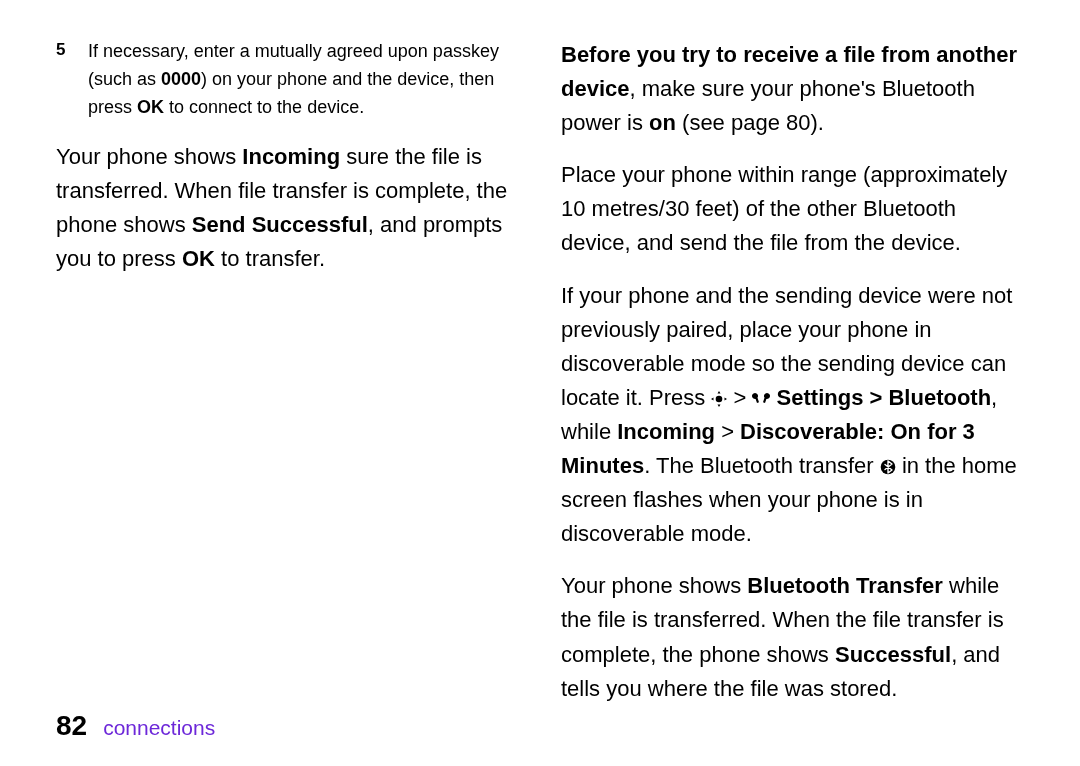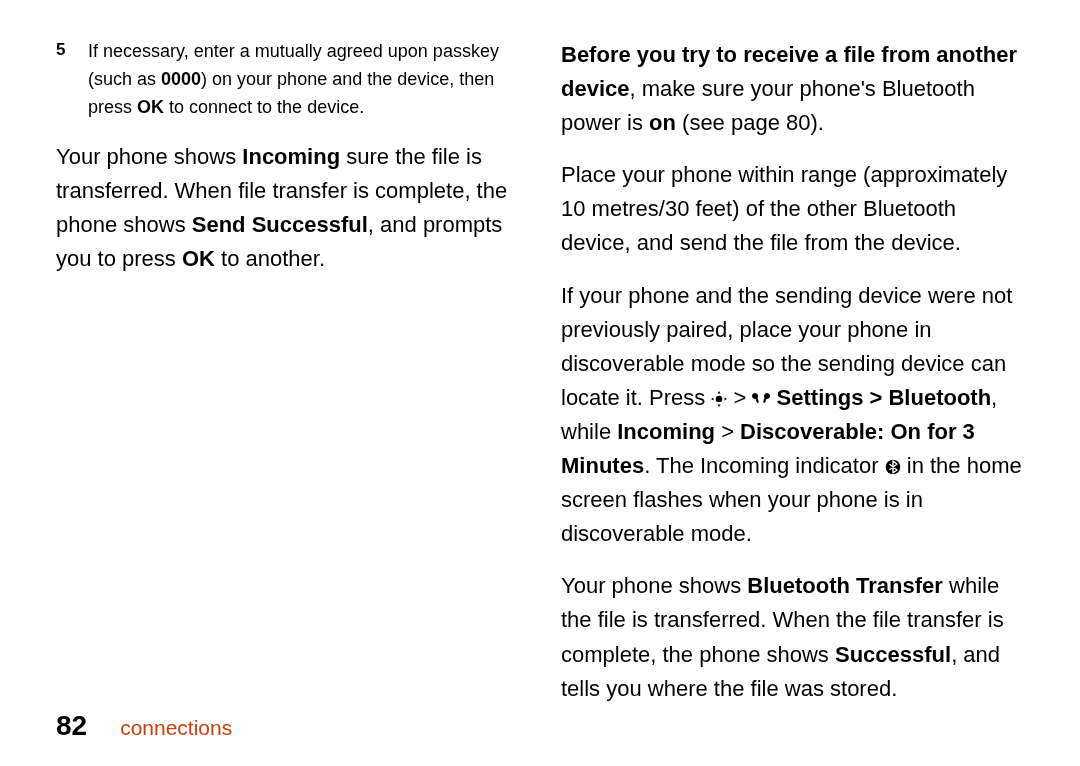--- a/index.html
+++ b/index.html
@@ -58,23 +58,22 @@
     position: absolute;
     left: 56px;
     bottom: 24px;
   }
   .page-num {
     font-weight: 700;
     font-size: 28px;
     margin-right: 16px;
   }
   .footer-label {
-    color: #c2410c;
+    color: #6d28d9;
     font-size: 21px;
-    margin-left: 17px;
   }
   svg.icon {
     display: inline-block;
     vertical-align: -2px;
     width: 16px;
     height: 16px;
   }
   svg.icon-wide { width: 18px; }
 </style>
 </head>
@@ -85,21 +84,21 @@
 
     <div class="col">
       <div class="step">
         <div class="step-num">5</div>
         <div class="step-text">
           <span>If necessary, enter a mutually agreed upon passkey (such as </span><span class="condensed">0000</span><span>) on your phone and the device, then press </span><span class="condensed">OK</span><span> to connect to the device.</span>
         </div>
       </div>
 
       <p class="para">
-        <span>Your phone shows </span><span class="condensed">Incoming</span><span> sure the file is transferred. When file transfer is complete, the phone shows </span><span class="condensed">Send Successful</span><span>, and prompts you to press </span><span class="condensed">OK</span><span> to another.</span>
+        <span>Your phone shows </span><span class="condensed">Incoming</span><span> sure the file is transferred. When file transfer is complete, the phone shows </span><span class="condensed">Send Successful</span><span>, and prompts you to press </span><span class="condensed">OK</span><span> to transfer.</span>
       </p>
     </div>
 
     <div class="col">
 
       <p class="para">
         <span class="bold">Before you try to receive a file from another device</span><span>, make sure your phone's Bluetooth power is </span><span class="bold">on</span><span> (see page 80).</span>
       </p>
 
       <p class="para">Place your phone within range (approximately 10 metres/30 feet) of the other Bluetooth device, and send the file from the device.</p>
@@ -107,21 +106,21 @@
       <p class="para">
         <span>If your phone and the sending device were not previously paired, place your phone in discoverable mode so the sending device can locate it. Press </span>
         <svg class="icon" viewBox="0 0 16 16">
             <circle cx="8" cy="8" r="3.3" fill="#000"></circle>
             <path d="M8 0 L9.5 2.5 L6.5 2.5 Z M8 16 L6.5 13.5 L9.5 13.5 Z M0 8 L2.5 6.5 L2.5 9.5 Z M16 8 L13.5 9.5 L13.5 6.5 Z" fill="#000"></path>
           </svg>
         <span> &gt; </span>
         <svg class="icon icon-wide" viewBox="0 0 18 16">
             <path d="M3 2 a3 3 0 1 0 0.01 0 M2.5 4.7 L5 12 L7 11.2 L4.6 4 Z M15 2 a3 3 0 1 1 -0.01 0 M15.5 4.7 L13 12 L11 11.2 L13.4 4 Z" fill="#000"></path>
           </svg>
-        <span class="condensed"> Settings &gt; Bluetooth</span><span>, while </span><span class="condensed">Incoming</span><span> &gt; </span><span class="condensed">Discoverable: On for 3 Minutes</span><span>. The Incoming indicator </span>
+        <span class="condensed"> Settings &gt; Bluetooth</span><span>, while </span><span class="condensed">Incoming</span><span> &gt; </span><span class="condensed">Discoverable: On for 3 Minutes</span><span>. The Bluetooth transfer </span>
         <svg class="icon" viewBox="0 0 16 16">
             <circle cx="8" cy="8" r="7.3" fill="#000"></circle>
             <path d="M8 2 L8 14 L12 11 L5 5.5 M8 2 L12 5 L5 10.5" stroke="#fff" stroke-width="1.4" fill="none" stroke-linejoin="round" stroke-linecap="round"></path>
           </svg>
         <span> in the home screen flashes when your phone is in discoverable mode.</span>
       </p>
 
       <p class="para">
         <span>Your phone shows </span><span class="condensed">Bluetooth Transfer</span><span> while the file is transferred. When the file transfer is complete, the phone shows </span><span class="condensed">Successful</span><span>, and tells you where the file was stored.</span>
       </p>

